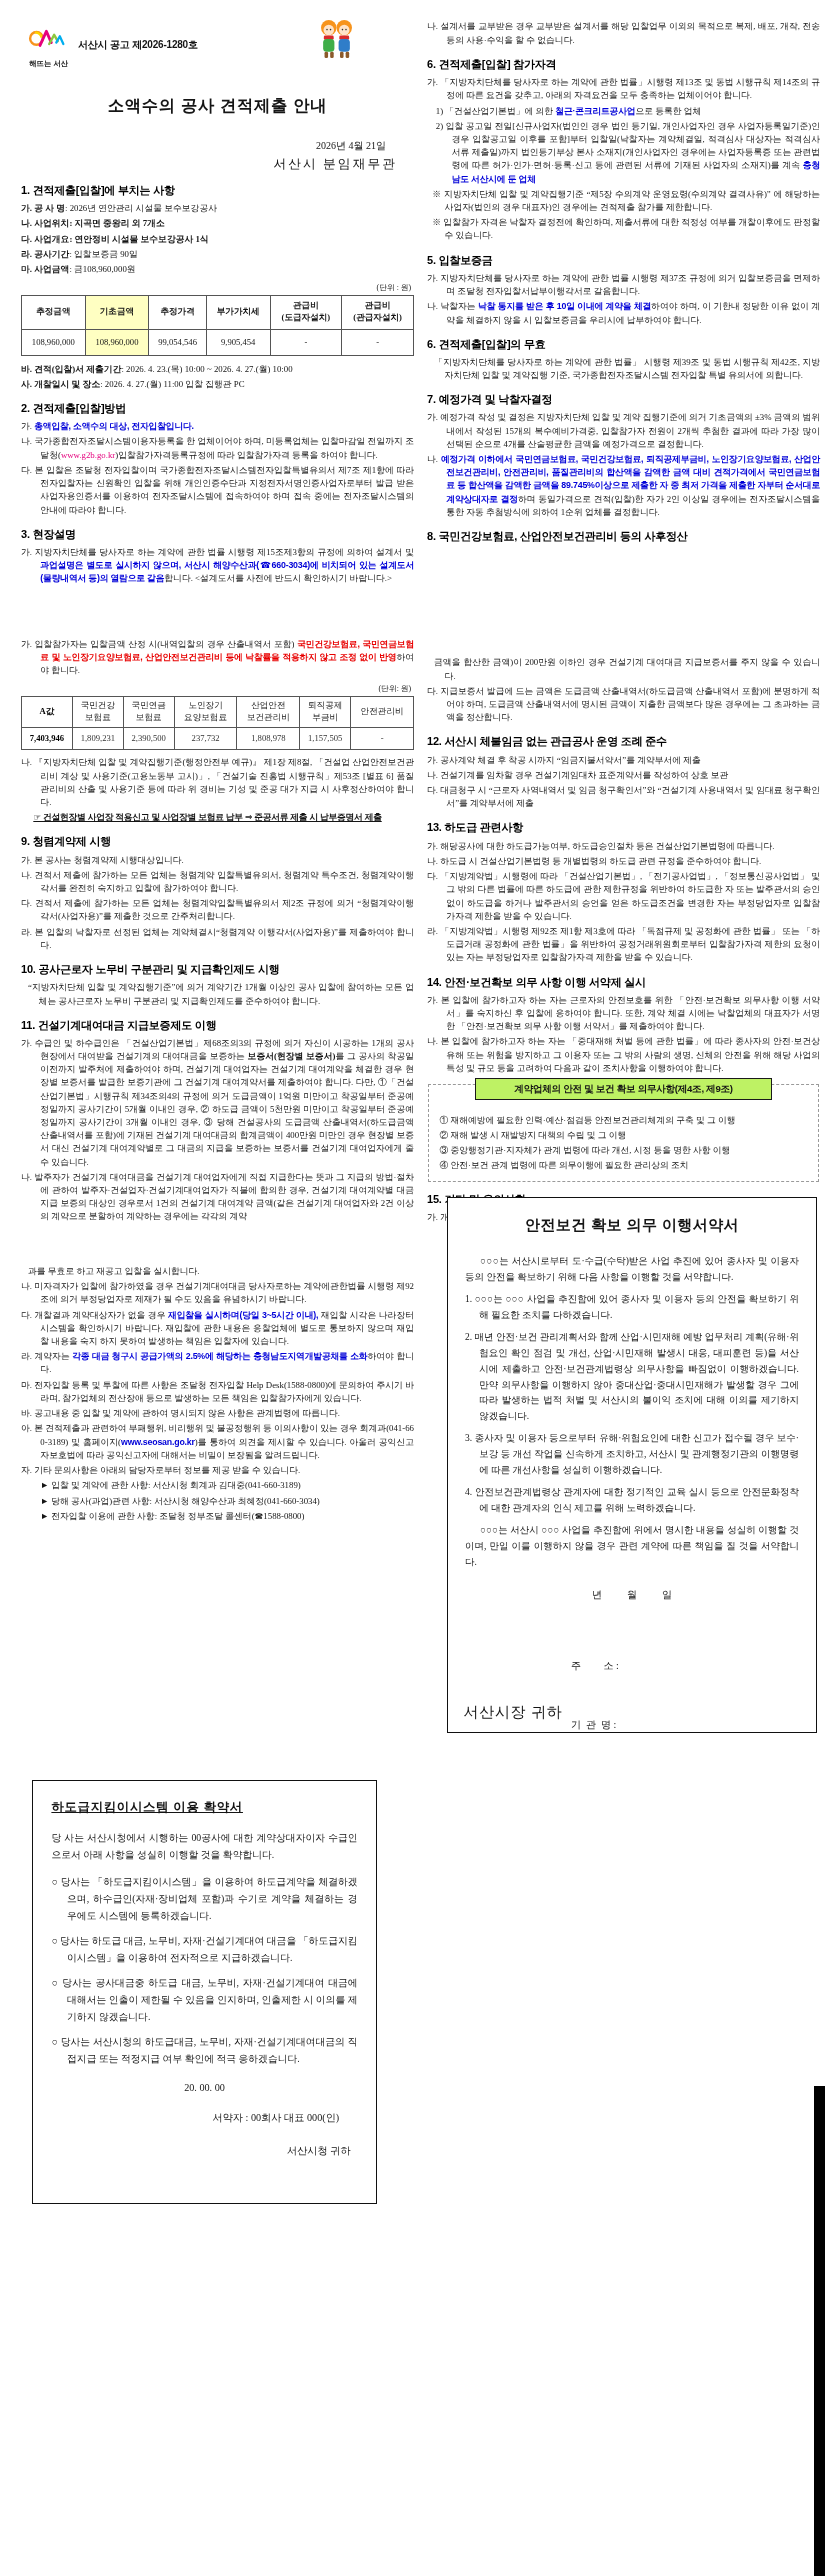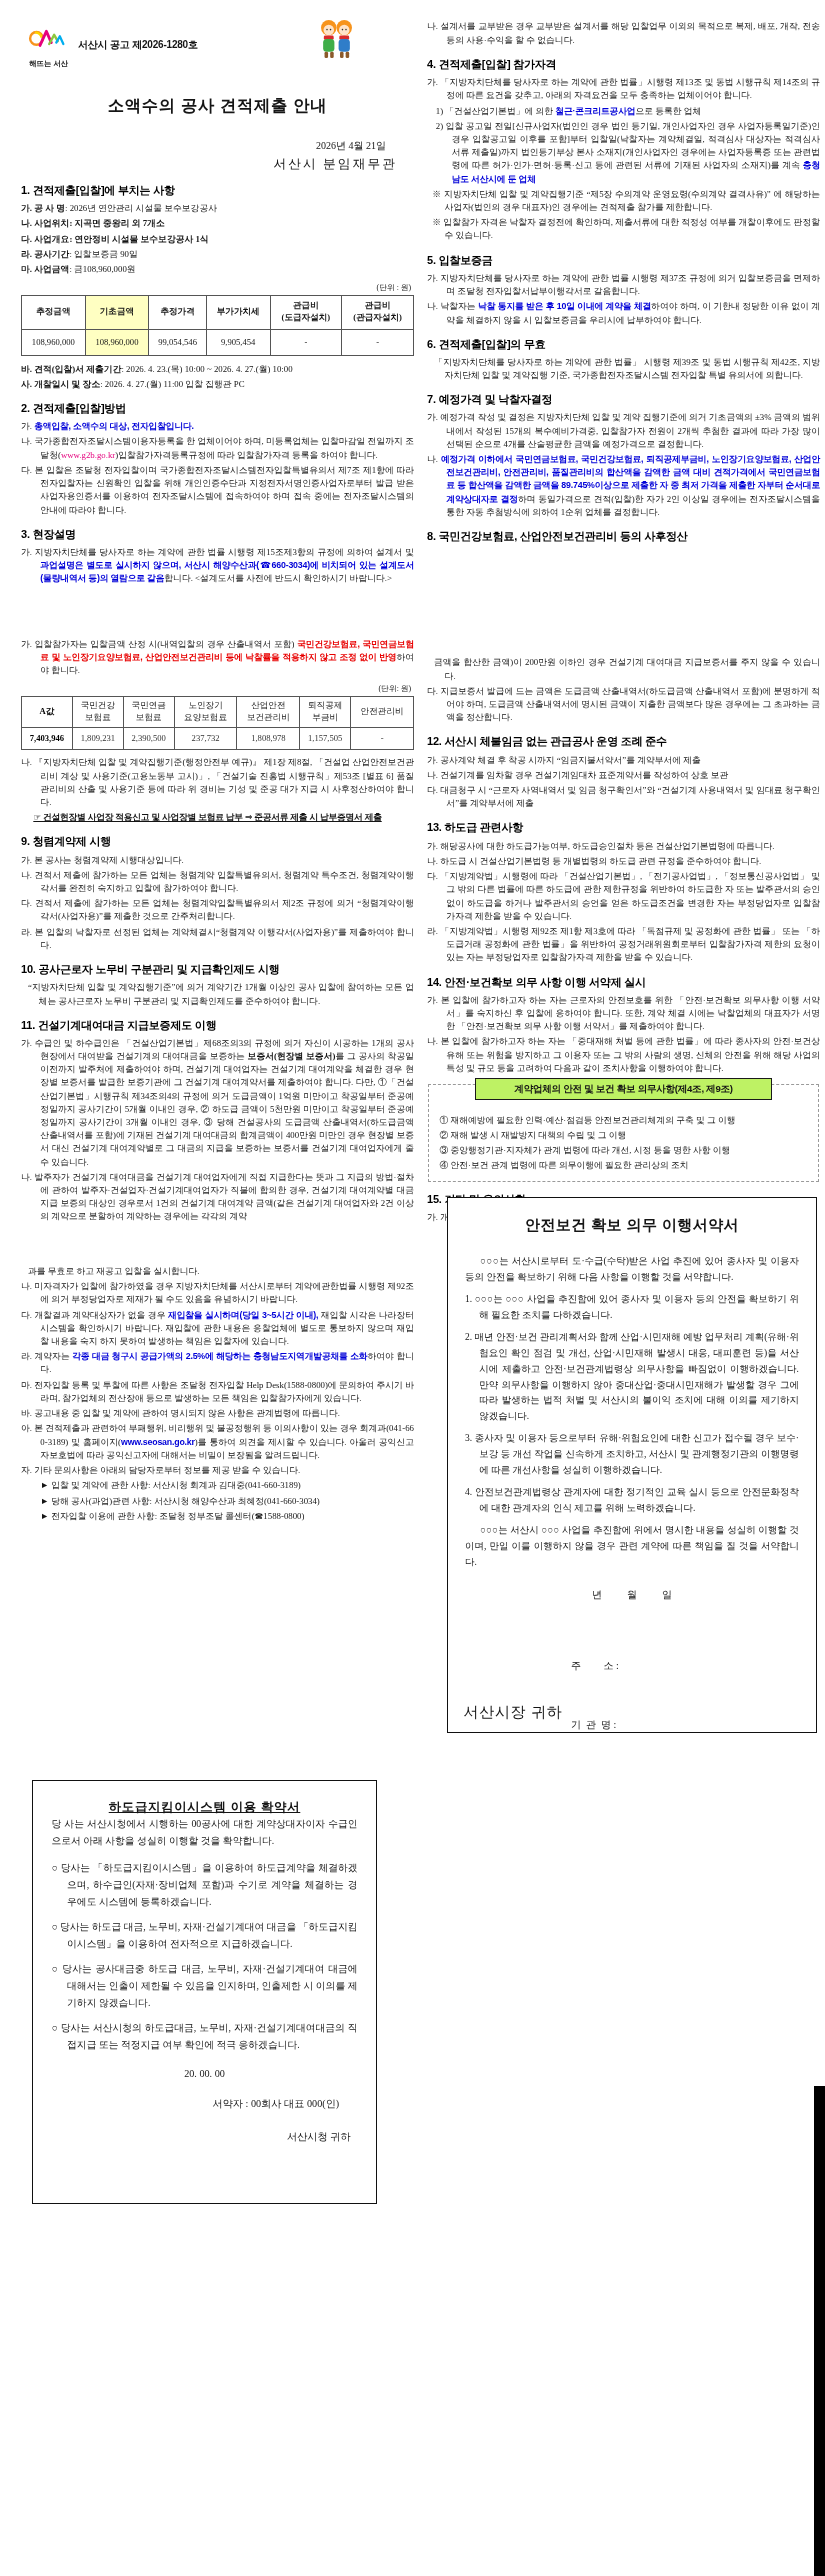--- a/index.html
+++ b/index.html
@@ -48,22 +48,22 @@
   .dashedbox{border:1.1px dashed #9a9a9a;margin:8.5px 1.4px 5.7px 1.4px;padding:0 10px 8.5px 10px;}
   .dashedbox-title{border:1.3px solid #1a1a1a;background:#bef264;width:78%;margin:-0.7px auto 7px auto;
         text-align:center;font-weight:bold;font-size:9.6px;padding:3.5px 4.2px;
         font-family:"Liberation Sans","DejaVu Sans",sans-serif;letter-spacing:-0.3px;position:relative;top:-5.7px;}
   .dashedbox-item{font-size:8.8px;line-height:1.7;padding-left:1.6em;text-indent:-1.6em;}
   .dashedbox-item:first-of-type{text-decoration:underline;}
 
   
   .bigbox{position:absolute;background:#fff;border:1.4px solid #111;box-sizing:border-box;overflow:hidden;}
   #hadogeup-box{left:32px;top:1780px;width:345px;height:424px;padding:18.4px 18.4px 12.7px 18.4px;}
-  .hbox-title{text-align:center;font-size:12.4px;font-weight:bold;text-decoration:underline;
-        font-family:"Liberation Sans","DejaVu Sans",sans-serif;letter-spacing:0.7px;}
+  .hbox-title{font-size:12.4px;font-weight:bold;text-decoration:underline;
+        font-family:"Liberation Sans","DejaVu Sans",sans-serif;letter-spacing:0.7px;margin-bottom:14px;}
   .hbox-intro{font-size:9.8px;line-height:1.72;margin:0 0 10px 0;text-align:justify;}
   .hbox-bullet{font-size:9.8px;line-height:1.72;margin:8.5px 0;padding-left:1.6em;text-indent:-1.6em;text-align:justify;}
   .hbox-date{text-align:center;font-size:10.2px;margin-top:14px;}
   .hbox-signer{text-align:right;font-size:10.2px;margin-top:18.4px;padding-right:18.4px;}
   .hbox-addressee{text-align:right;font-size:10.2px;margin-top:18.4px;padding-right:7px;}
 
   #pledge-box{left:447px;top:1197px;width:370px;height:536px;padding:18.4px 17px 12.7px 17px;}
   .pbox-title{text-align:center;font-size:15px;font-weight:bold;letter-spacing:0.4px;
         font-family:"Liberation Sans","DejaVu Sans",sans-serif;margin-bottom:18.4px;}
   .pbox-p{font-size:9.5px;line-height:1.66;margin:7px 0;text-indent:1.6em;text-align:justify;}
@@ -196,37 +196,37 @@
         <div class="para" style="padding-left: 2.2em; text-indent: -2.2em;"><span>나. 견적서 제출에 참가하는 모든 업체는 청렴계약 입찰특별유의서, 청렴계약 특수조건, 청렴계약이행각서를 완전히 숙지하고 입찰에 참가하여야 합니다.</span></div>
         <div class="para" style="padding-left: 2.2em; text-indent: -2.2em;"><span>다. 견적서 제출에 참가하는 모든 업체는 청렴계약입찰특별유의서 제2조 규정에 의거 “청렴계약이행각서(사업자용)”를 제출한 것으로 간주처리합니다.</span></div>
         <div class="para" style="padding-left: 2.2em; text-indent: -2.2em;"><span>라. 본 입찰의 낙찰자로 선정된 업체는 계약체결시“청렴계약 이행각서(사업자용)”를 제출하여야 합니다.</span></div>
         <div class="sec-h">10. 공사근로자 노무비 구분관리 및 지급확인제도 시행</div>
         <div class="para" style="padding-left: 1.2em; text-indent: -1.2em; margin-left: 0.8em;"><span>“지방자치단체 입찰 및 계약집행기준”에 의거 계약기간 1개월 이상인 공사 입찰에 참여하는 모든 업체는 공사근로자 노무비 구분관리 및 지급확인제도를 준수하여야 합니다.</span></div>
         <div class="sec-h">11. 건설기계대여대금 지급보증제도 이행</div>
         <div class="para" style="padding-left: 2.2em; text-indent: -2.2em;"><span>가. 수급인 및 하수급인은 「건설산업기본법」제68조의3의 규정에 의거 자신이 시공하는 1개의 공사현장에서 대여받을 건설기계의 대여대금을 보증하는 </span><span class="s-b">보증서(현장별 보증서)</span><span>를 그 공사의 착공일 이전까지 발주처에 제출하여야 하며, 건설기계 대여업자는 건설기계 대여계약을 체결한 경우 현장별 보증서를 발급한 보증기관에 그 건설기계 대여계약서를 제출하여야 합니다. 다만, ①「건설산업기본법」시행규칙 제34조의4의 규정에 의거 도급금액이 1억원 미만이고 착공일부터 준공예정일까지 공사기간이 5개월 이내인 경우, ② 하도급 금액이 5천만원 미만이고 착공일부터 준공예정일까지 공사기간이 3개월 이내인 경우, ③ 당해 건설공사의 도급금액 산출내역서(하도급금액 산출내역서를 포함)에 기재된 건설기계 대여대금의 합계금액이 400만원 미만인 경우 현장별 보증서 대신 건설기계 대여계약별로 그 대금의 지급을 보증하는 보증서를 건설기계 대여업자에게 줄 수 있습니다.</span></div>
         <div class="para" style="padding-left: 2.2em; text-indent: -2.2em;"><span>나. 발주자가 건설기계 대여대금을 건설기계 대여업자에게 직접 지급한다는 뜻과 그 지급의 방법·절차에 관하여 발주자·건설업자·건설기계대여업자가 직불에 합의한 경우, 건설기계 대여계약별 대금지급 보증의 대상인 경우로서 1건의 건설기계 대여계약 금액(같은 건설기계 대여업자와 2건 이상의 계약으로 분할하여 계약하는 경우에는 각각의 계약</span></div>
         <div class="gap" style="height: 37px;"></div>
         <div class="para" style="padding-left: 1.2em; text-indent: -1.2em; margin-left: 0.8em;"><span>과를 무효로 하고 재공고 입찰을 실시합니다.</span></div>
-        <div class="para" style="padding-left: 2.2em; text-indent: -2.2em;"><span>나. 미자격자가 입찰에 참가하였을 경우 지방자치단체를 서산시로부터 계약에관한법률 시행령 제92조에 의거 부정당업자로 제재가 될 수도 있음을 유념하시기 바랍니다.</span></div>
+        <div class="para" style="padding-left: 2.2em; text-indent: -2.2em;"><span>나. 미자격자가 입찰에 참가하였을 경우 건설기계대여대금 당사자로하는 계약에관한법률 시행령 제92조에 의거 부정당업자로 제재가 될 수도 있음을 유념하시기 바랍니다.</span></div>
         <div class="para" style="padding-left: 2.2em; text-indent: -2.2em;"><span>다. 개찰결과 계약대상자가 없을 경우 </span><span class="s-blue">재입찰을 실시하며(당일 3~5시간 이내),</span><span> 재입찰 시각은 나라장터 시스템을 확인하시기 바랍니다. 재입찰에 관한 내용은 응찰업체에 별도로 통보하지 않으며 재입찰 내용을 숙지 하지 못하여 발생하는 책임은 입찰자에 있습니다.</span></div>
         <div class="para" style="padding-left: 2.2em; text-indent: -2.2em;"><span>라. 계약자는 </span><span class="s-blue">각종 대금 청구시 공급가액의 2.5%에 해당하는 충청남도지역개발공채를 소화</span><span>하여야 합니다.</span></div>
         <div class="para" style="padding-left: 2.2em; text-indent: -2.2em;"><span>마. 전자입찰 등록 및 투찰에 따른 사항은 조달청 전자입찰 Help Desk(1588-0800)에 문의하여 주시기 바라며, 참가업체의 전산장애 등으로 발생하는 모든 책임은 입찰참가자에게 있습니다.</span></div>
         <div class="para" style="padding-left: 2.2em; text-indent: -2.2em;"><span>바. 공고내용 중 입찰 및 계약에 관하여 명시되지 않은 사항은 관계법령에 따릅니다.</span></div>
         <div class="para" style="padding-left: 2.2em; text-indent: -2.2em;"><span>아. 본 견적제출과 관련하여 부패행위, 비리행위 및 불공정행위 등 이의사항이 있는 경우 회계과(041-660-3189) 및 홈페이지(</span><span class="s-blue">www.seosan.go.kr</span><span>)를 통하여 의견을 제시할 수 있습니다. 아울러 공익신고자보호법에 따라 공익신고자에 대해서는 비밀이 보장됨을 알려드립니다.</span></div>
         <div class="para" style="padding-left: 2.2em; text-indent: -2.2em;"><span>자. 기타 문의사항은 아래의 담당자로부터 정보를 제공 받을 수 있습니다.</span></div>
         <div class="para" style="padding-left: 1.6em; text-indent: -1.6em; margin-left: 2.2em;"><span>► 입찰 및 계약에 관한 사항: 서산시청 회계과 김대중(041-660-3189)</span></div>
         <div class="para" style="padding-left: 1.6em; text-indent: -1.6em; margin-left: 2.2em;"><span>► 당해 공사(과업)관련 사항: 서산시청 해양수산과 최혜정(041-660-3034)</span></div>
         <div class="para" style="padding-left: 1.6em; text-indent: -1.6em; margin-left: 2.2em;"><span>► 전자입찰 이용에 관한 사항: 조달청 정부조달 콜센터(☎1588-0800)</span></div>
       </div>
   </div>
 
   <div id="col-right" class="col" style="padding-top:18.4px;">
     <div id="right-blocks">
         <div class="para" style="padding-left: 2.2em; text-indent: -2.2em;"><span>나. 설계서를 교부받은 경우 교부받은 설계서를 해당 입찰업무 이외의 목적으로 복제, 배포, 개작, 전송 등의 사용·수익을 할 수 없습니다.</span></div>
-        <div class="sec-h">4. 견적제출[입찰] 참가자격</div>
+        <div class="sec-h">6. 견적제출[입찰] 참가자격</div>
         <div class="para" style="padding-left: 2.2em; text-indent: -2.2em;"><span>가. 「지방자치단체를 당사자로 하는 계약에 관한 법률」시행령 제13조 및 동법 시행규칙 제14조의 규정에 따른 요건을 갖추고, 아래의 자격요건을 모두 충족하는 업체이어야 합니다.</span></div>
         <div class="para" style="padding-left: 1.8em; text-indent: -1.8em; margin-left: 1em;"><span>1) 「건설산업기본법」에 의한 </span><span class="s-blue">철근·콘크리트공사업</span><span>으로 등록한 업체</span></div>
         <div class="para" style="padding-left: 1.8em; text-indent: -1.8em; margin-left: 1em;"><span>2) 입찰 공고일 전일[신규사업자(법인인 경우 법인 등기일, 개인사업자인 경우 사업자등록일기준)인 경우 입찰공고일 이후를 포함]부터 입찰일(낙찰자는 계약체결일, 적격심사 대상자는 적격심사서류 제출일)까지 법인등기부상 본사 소재지(개인사업자인 경우에는 사업자등록증 또는 관련법령에 따른 허가·인가·면허·등록·신고 등에 관련된 서류에 기재된 사업자의 소재지)를 계속 </span><span class="s-blue">충청남도 서산시에 둔 업체</span></div>
         <div class="para" style="padding-left: 1.4em; text-indent: -1.4em; margin-left: 0.6em;"><span>※ 지방자치단체 입찰 및 계약집행기준 “제5장 수의계약 운영요령(수의계약 결격사유)” 에 해당하는 사업자(법인의 경우 대표자)인 경우에는 견적제출 참가를 제한합니다.</span></div>
         <div class="para" style="padding-left: 1.4em; text-indent: -1.4em; margin-left: 0.6em;"><span>※ 입찰참가 자격은 낙찰자 결정전에 확인하며, 제출서류에 대한 적정성 여부를 개찰이후에도 판정할 수 있습니다.</span></div>
         <div class="sec-h">5. 입찰보증금</div>
         <div class="para" style="padding-left: 2.2em; text-indent: -2.2em;"><span>가. 지방자치단체를 당사자로 하는 계약에 관한 법률 시행령 제37조 규정에 의거 입찰보증금을 면제하며 조달청 전자입찰서납부이행각서로 갈음합니다.</span></div>
         <div class="para" style="padding-left: 2.2em; text-indent: -2.2em;"><span>나. 낙찰자는 </span><span class="s-blue">낙찰 통지를 받은 후 10일 이내에 계약을 체결</span><span>하여야 하며, 이 기한내 정당한 이유 없이 계약을 체결하지 않을 시 입찰보증금을 우리시에 납부하여야 합니다.</span></div>
         <div class="sec-h">6. 견적제출[입찰]의 무효</div>
         <div class="para" style="padding-left: 1.2em; text-indent: -1.2em; margin-left: 0.8em;"><span>「지방자치단체를 당사자로 하는 계약에 관한 법률」 시행령 제39조 및 동법 시행규칙 제42조, 지방자치단체 입찰 및 계약집행 기준, 국가종합전자조달시스템 전자입찰 특별 유의서에 의합니다.</span></div>

